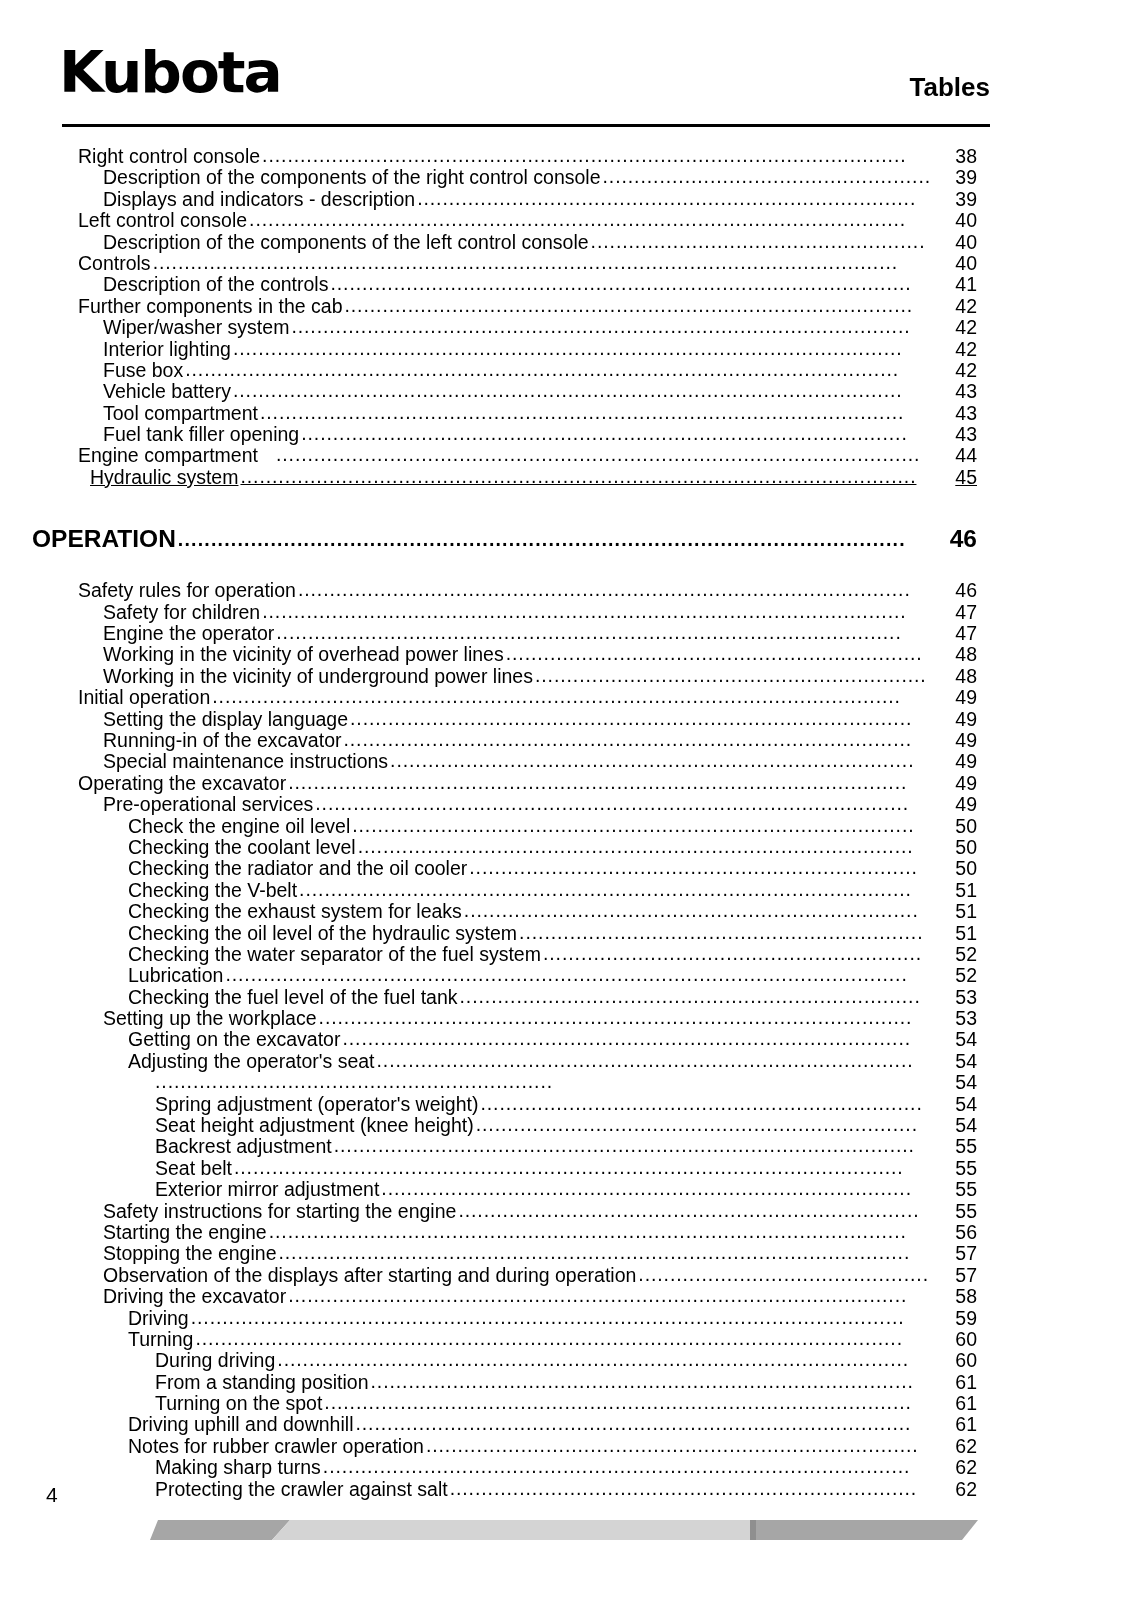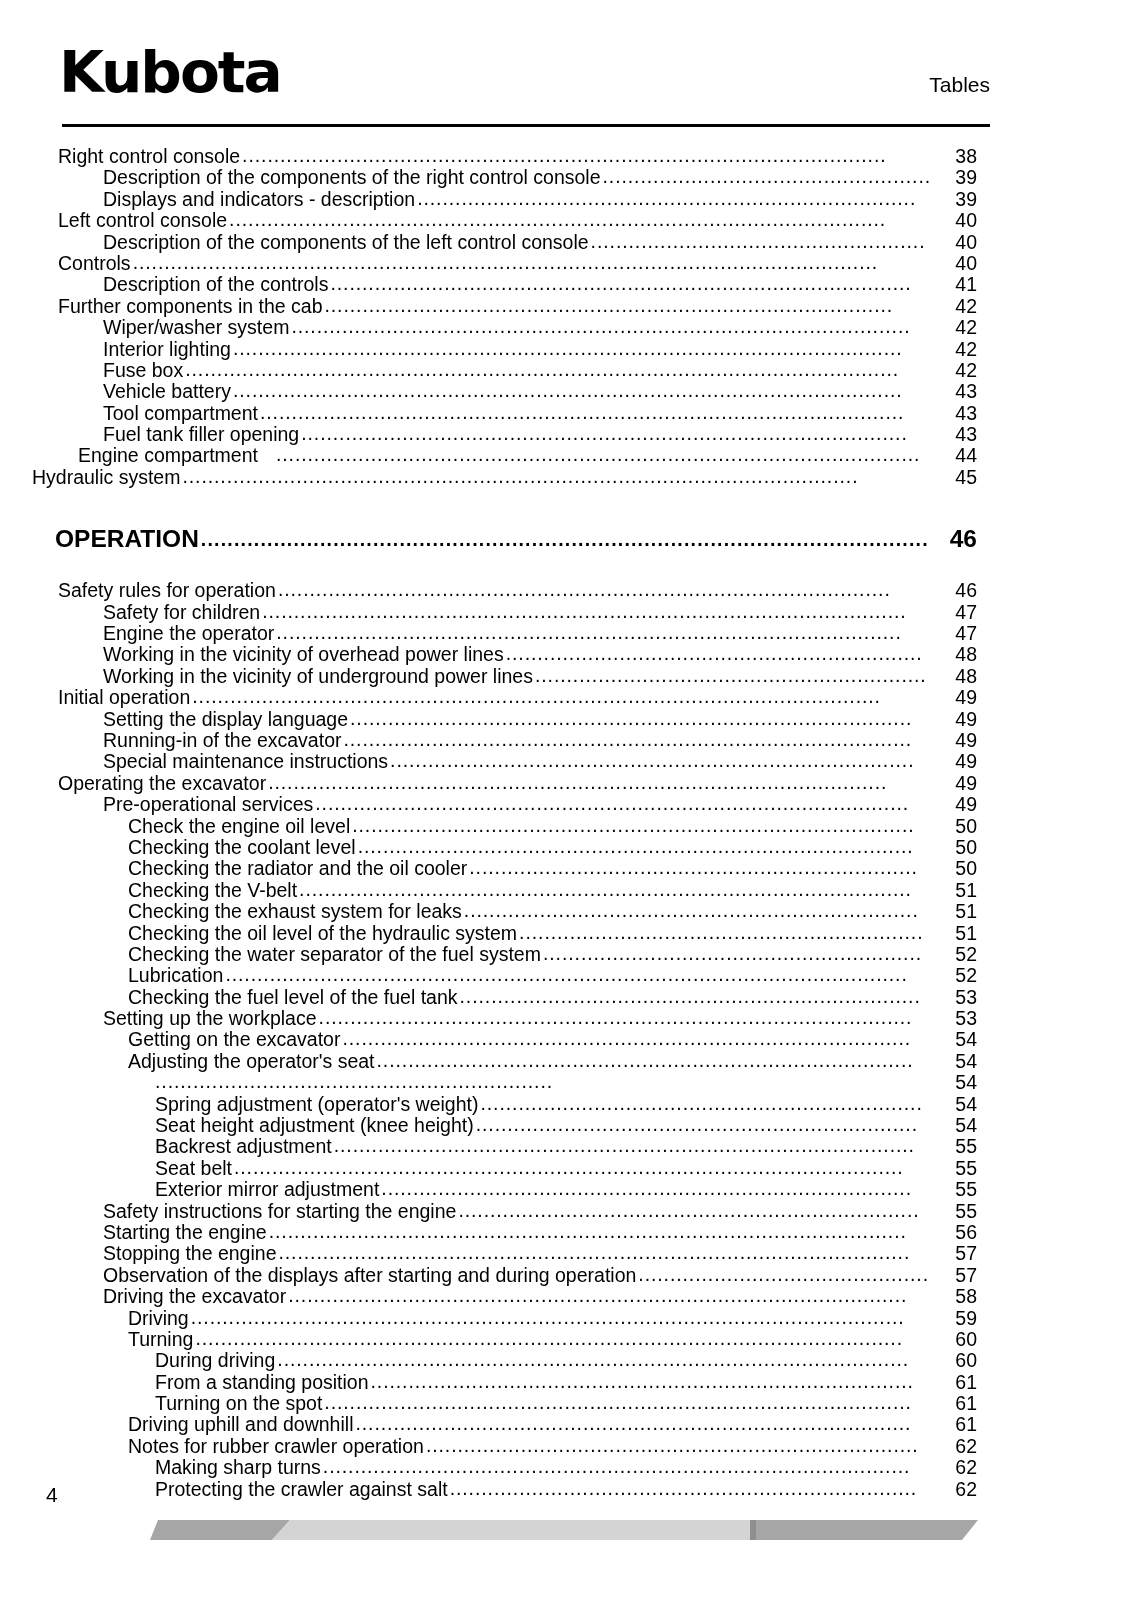--- a/index.html
+++ b/index.html
@@ -33,22 +33,22 @@
     letter-spacing: -2px;
     line-height: 1;
     color: #000;
     transform: scaleX(1.02);
     transform-origin: left top;
   }
   .header-title {
     position: absolute;
     right: 153px;
     top: 74px;
-    font-size: 21px;
-    font-weight: 400;
+    font-size: 26px;
+    font-weight: 700;
     letter-spacing: 0px;
     line-height: 1;
   }
   .header-rule {
     position: absolute;
     left: 50px;
     top: 124px;
     width: 928px;
     height: 3px;
     background: #000;
@@ -84,28 +84,28 @@
     color: #000;
     transform: translateY(-1px);
   }
   .toc-row .pg {
     flex: 0 0 auto;
     padding-left: 1px;
     margin-left: 16px;
   }
 
   
-  .lvl1 { padding-left: 58px;  padding-right: 154px; }
+  .lvl1 { padding-left: 78px;  padding-right: 154px; }
   .lvl2 { padding-left: 103px; padding-right: 154px; }
   .lvl3 { padding-left: 128px; padding-right: 154px; }
   .lvl4 { padding-left: 155px; padding-right: 154px; }
 
   
   .toc-row.chapter {
-    padding-left: 55px;
+    padding-left: 32px;
     padding-right: 154px;
     font-size: 24.5px;
     font-weight: 700;
     height: 30px;
     line-height: 30px;
   }
   .toc-row.chapter .leader {
     font-weight: 700;
     letter-spacing: 1.2px;
   }
@@ -207,21 +207,21 @@
       <div class="toc-row lvl2">
         <span class="lbl">Fuel tank filler opening</span>
         <span class="leader">................................................................................................</span>
         <span class="pg">43</span>
       </div>
       <div class="toc-row lvl1" style="padding-left: 78px; gap: 16px;">
         <span class="lbl">Engine compartment</span>
         <span class="leader">......................................................................................................</span>
         <span class="pg">44</span>
       </div>
-      <div class="toc-row lvl1" style="padding-left: 32px;">
+      <div class="toc-row lvl1" style="padding-left: 90px; text-decoration: underline;">
         <span class="lbl">Hydraulic system</span>
         <span class="leader">...........................................................................................................</span>
         <span class="pg">45</span>
       </div>
     </div>
   <div class="spacer-lg"></div>
   <div class="toc-row chapter">
     <span class="lbl">OPERATION</span>
     <span class="leader">..............................................................................................................</span>
     <span class="pg">46</span>

